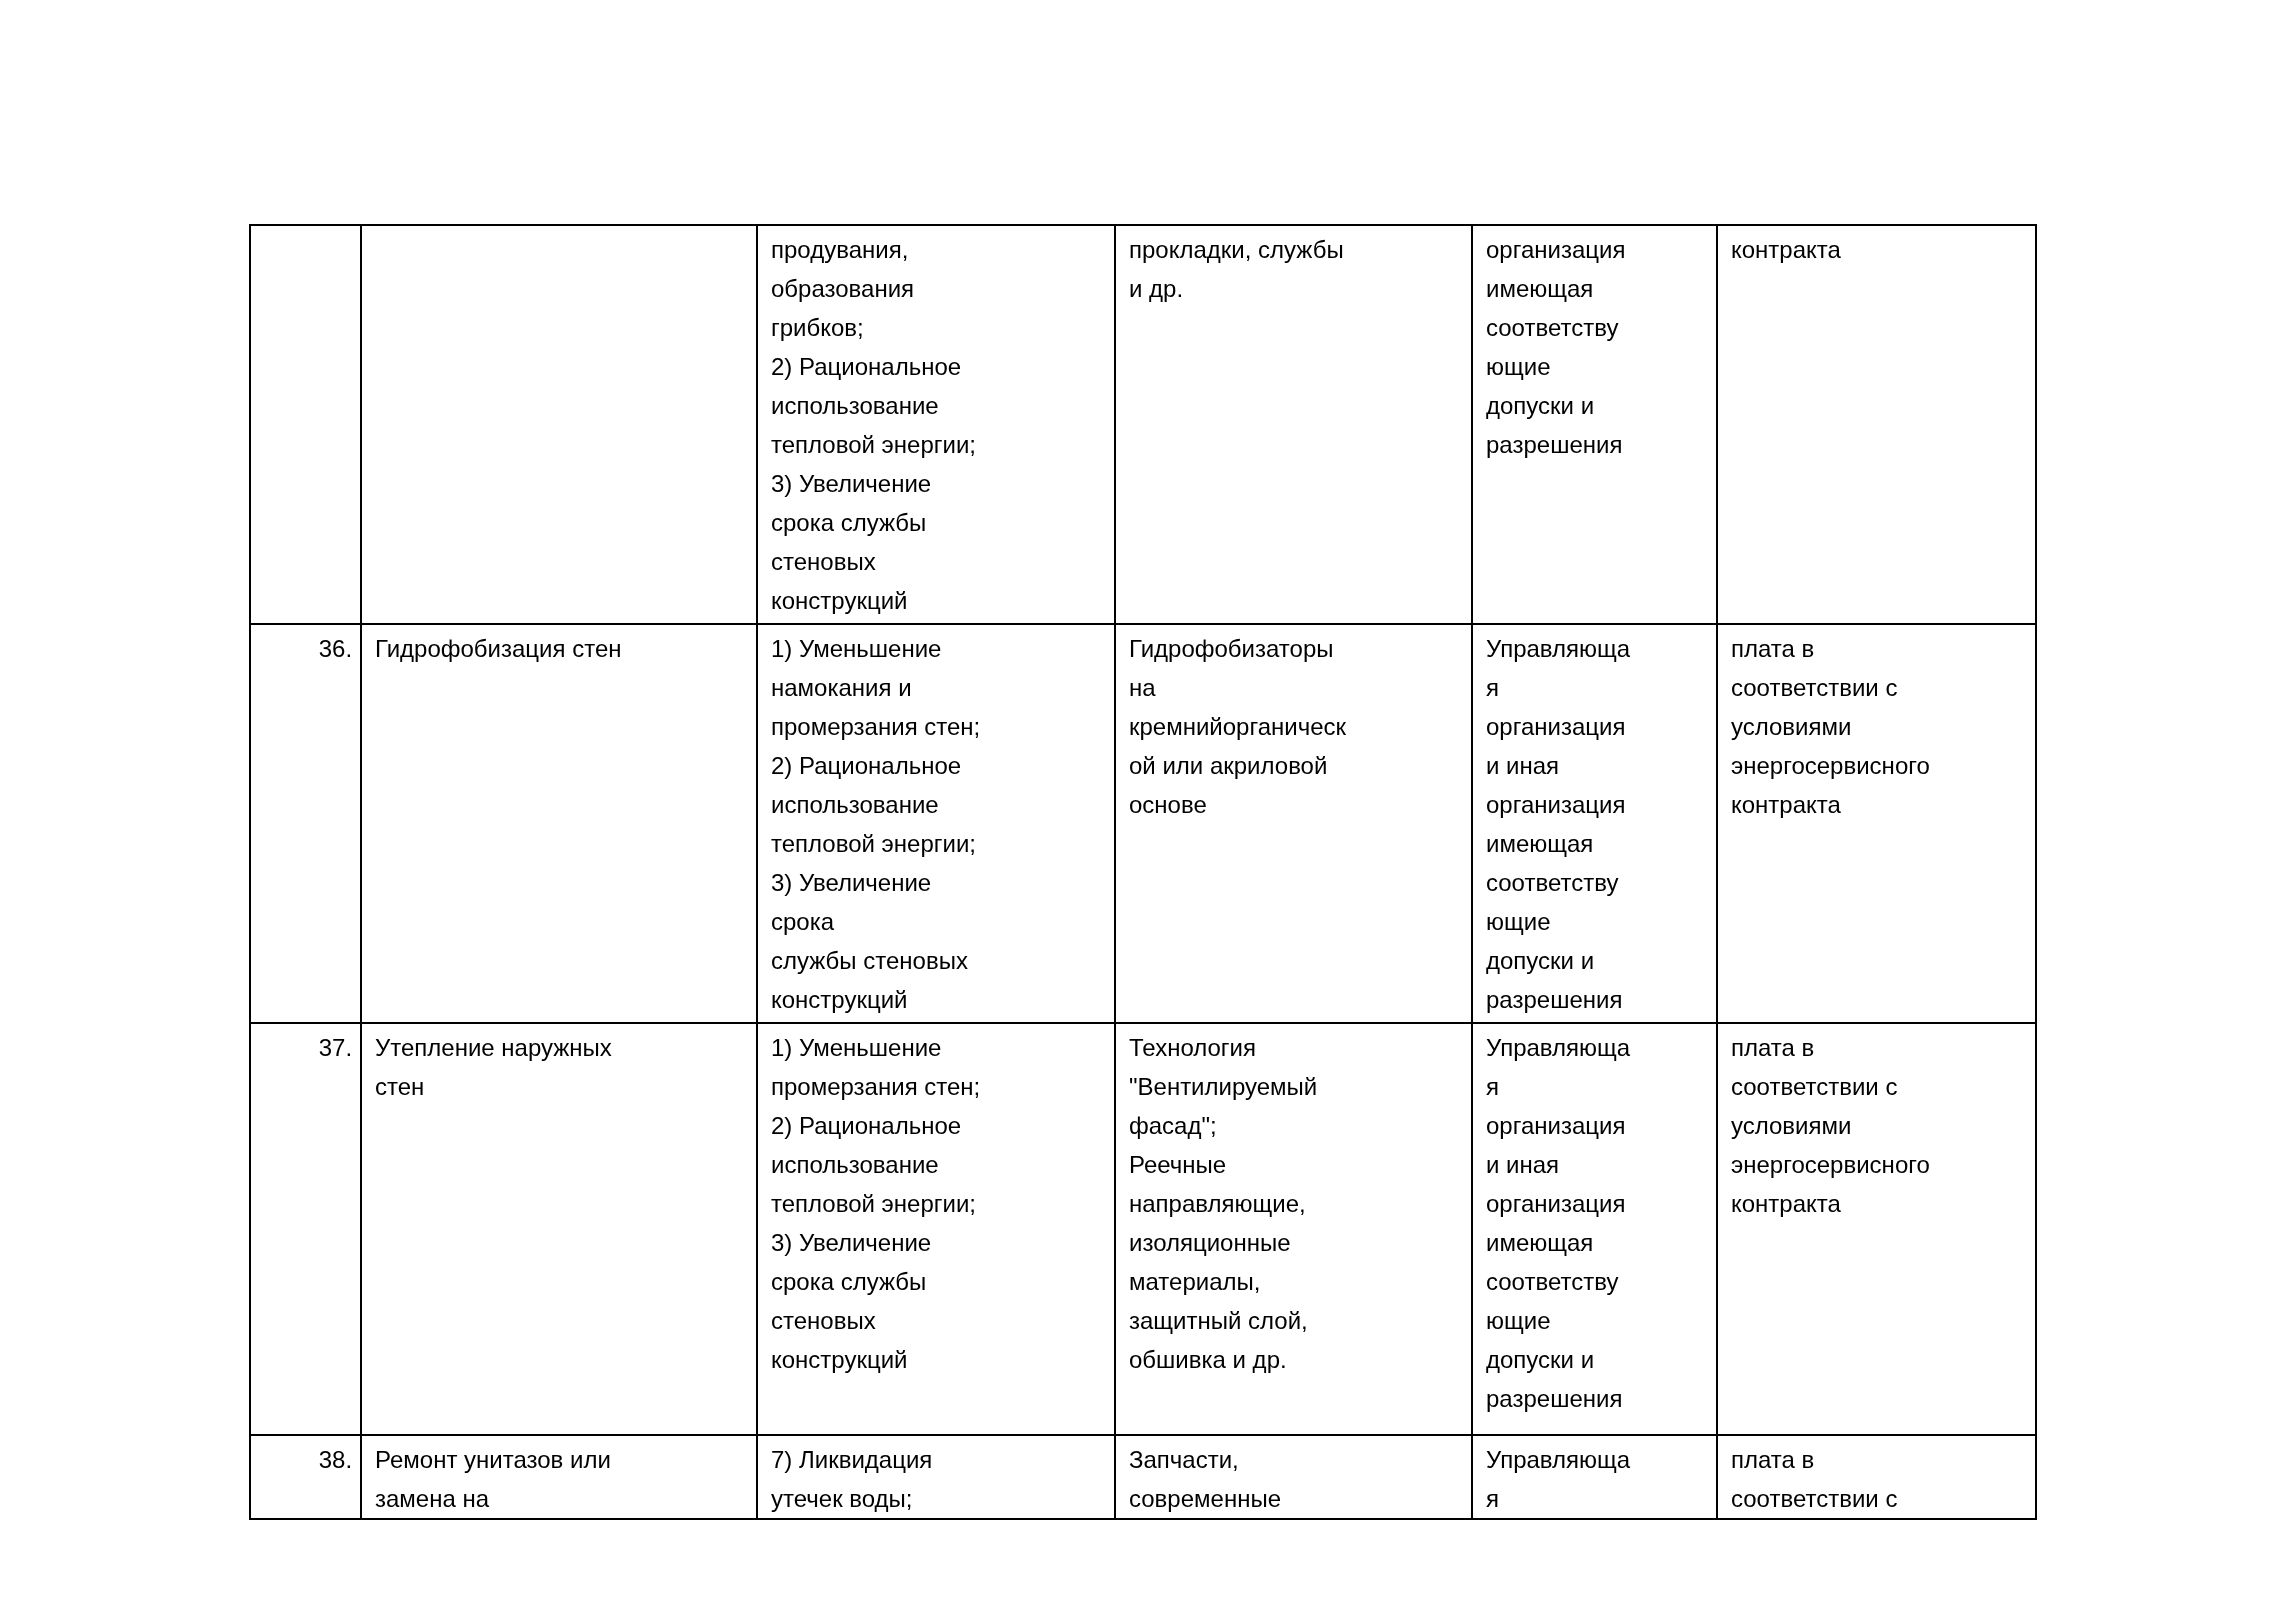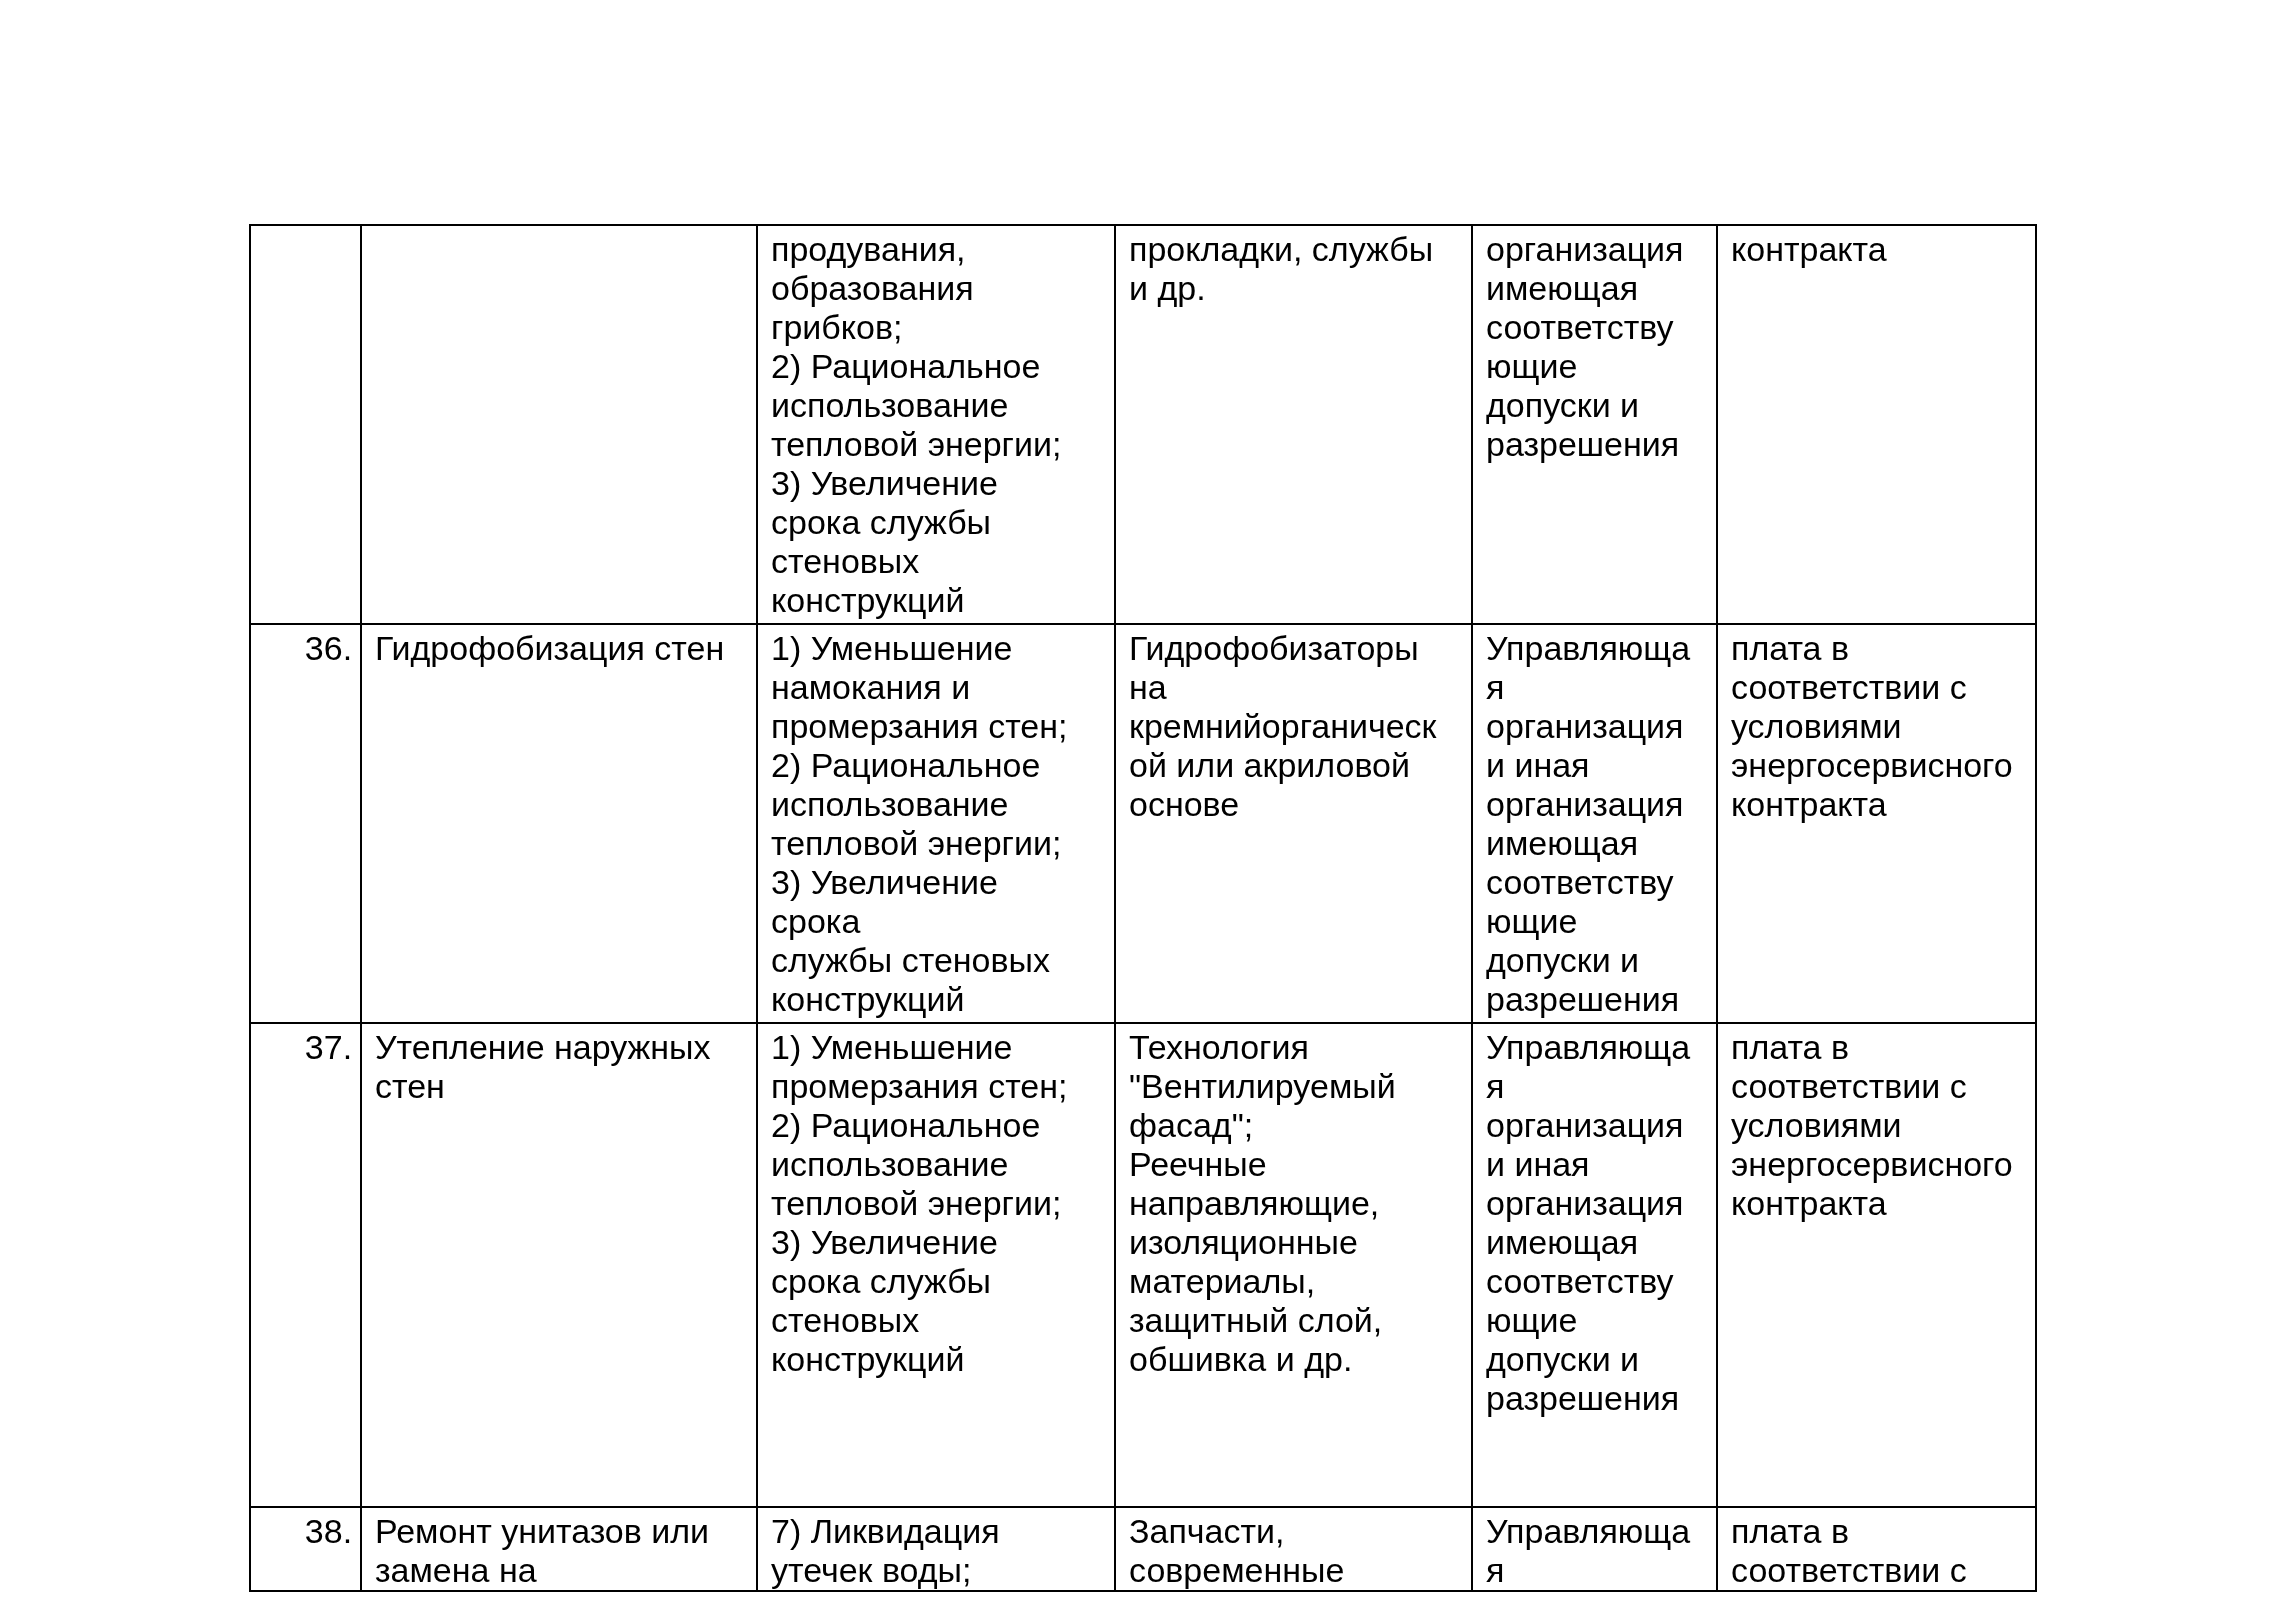--- a/index.html
+++ b/index.html
@@ -21,33 +21,33 @@
     left: 249px;
     top: 224px;
     width: 1786px;
     border-collapse: collapse;
     table-layout: fixed;
   }
   table.doc-table td {
     border: 2.6px solid #000000;
     vertical-align: top;
     padding: 3.9px 7.9px 0 13px;
-    font-size: 34px;
+    font-size: 24px;
     line-height: 39px;
     white-space: pre-line;
     overflow: hidden;
   }
   td.col-num {
     text-align: right;
     padding-left: 2.6px;
     padding-right: 2.6px;
   }
   tr.row-cont   { height: 399px; }
   tr.row-36     { height: 399px; }
-  tr.row-37     { height: 484px; }
+  tr.row-37     { height: 412px; }
   tr.row-38     { height: 77px; padding-left: 28px; }
 </style>
 </head>
 <body>
 
 <div class="page">
   <table class="doc-table">
     <colgroup>
       <col style="width:111px">
       <col style="width:396px">

